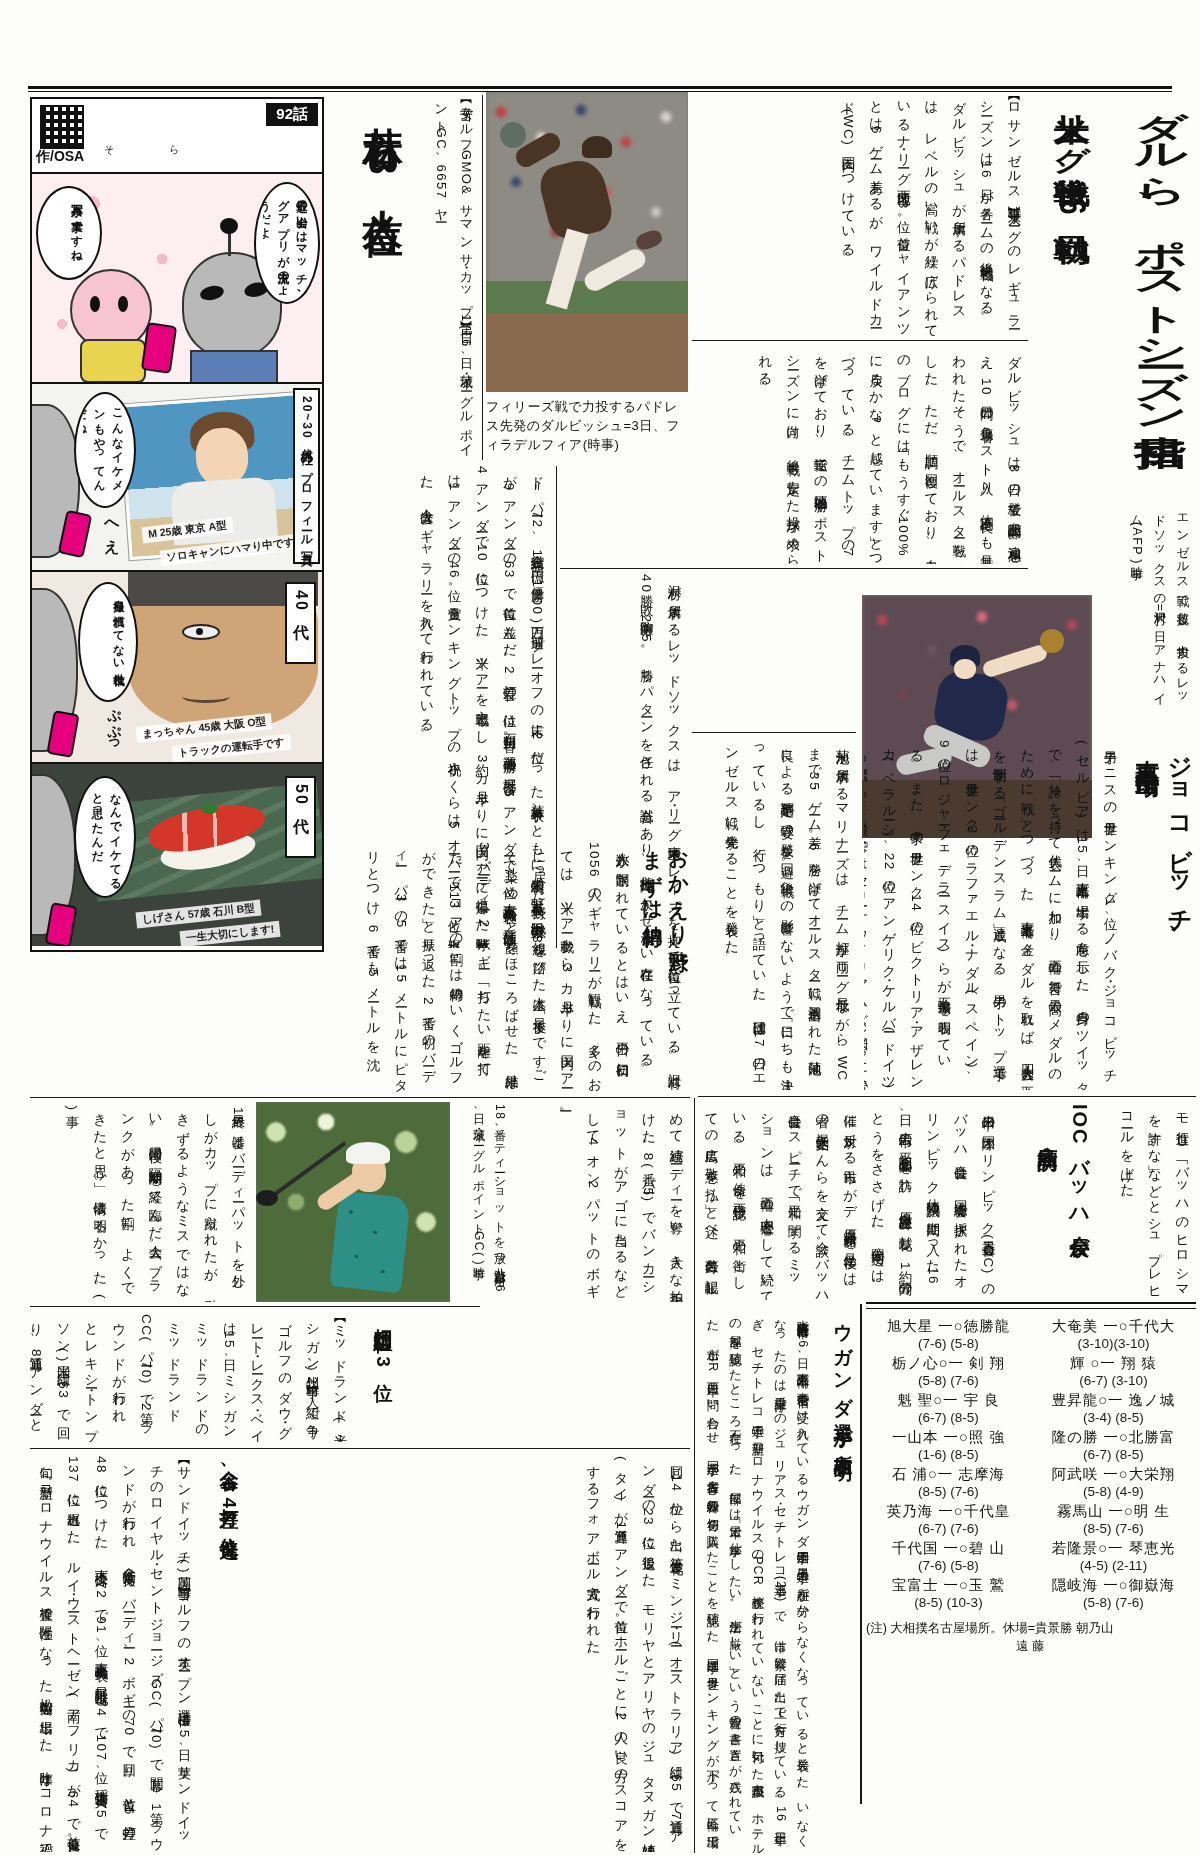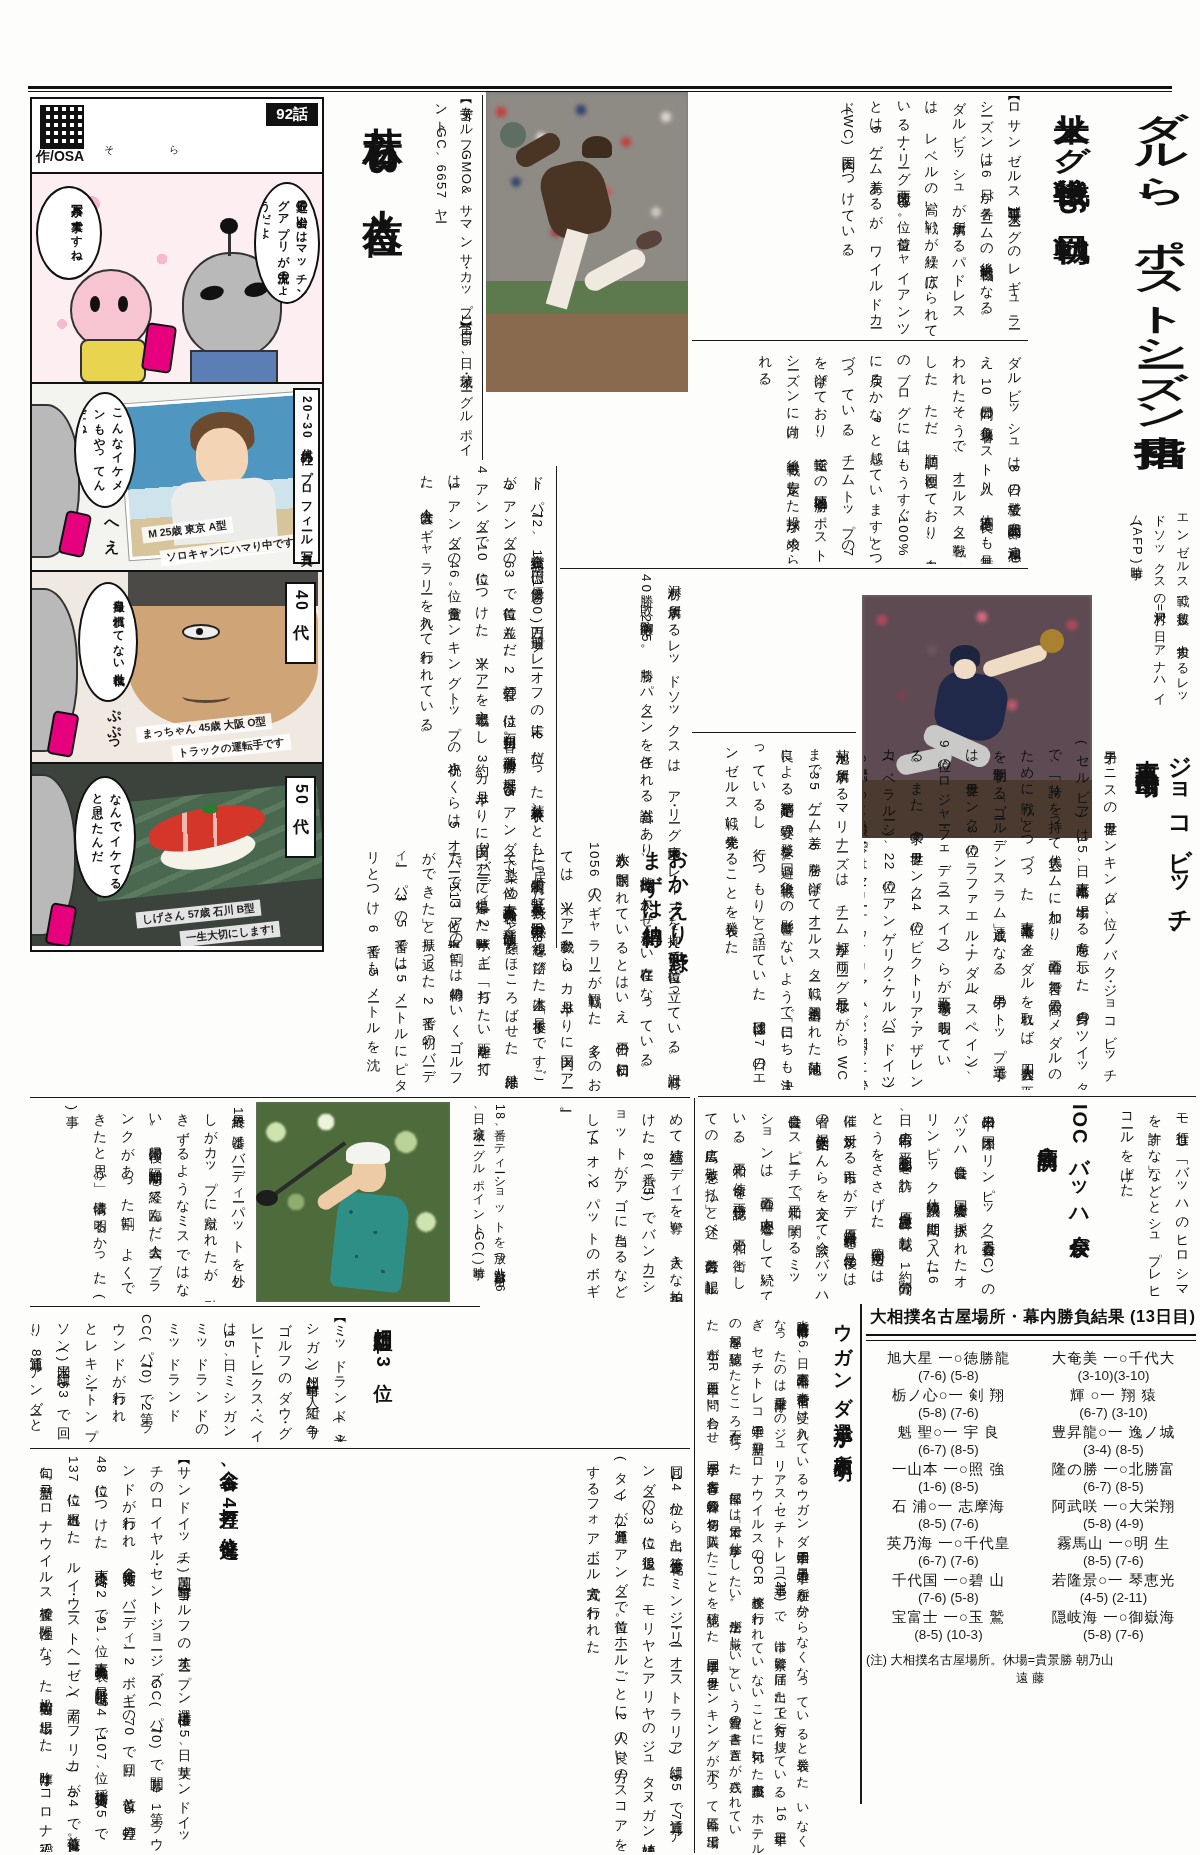--- a/index.html
+++ b/index.html
@@ -185,20 +185,21 @@
     <div class="abs" style="left:0;top:63%;width:100%;height:14%;background:#5d7a4e;"></div>
     <div class="abs" style="left:0;top:74%;width:100%;height:26%;background:#8a6a4e;"></div>
     <div class="abs" style="left:58px;top:70px;width:64px;height:74px;background:#4a3524;border-radius:30% 40% 30% 30%;transform:rotate(-14deg);"></div>
     <div class="abs" style="left:28px;top:48px;width:48px;height:20px;background:#4a3524;border-radius:10px;transform:rotate(-30deg);"></div>
     <div class="abs" style="left:14px;top:30px;width:26px;height:26px;background:#5f6e63;border-radius:50%;"></div>
     <div class="abs" style="left:96px;top:44px;width:30px;height:22px;background:#3e2d1e;border-radius:50% 50% 20% 20%;"></div>
     <div class="abs" style="left:70px;top:138px;width:22px;height:78px;background:#efe9df;transform:rotate(16deg);"></div>
     <div class="abs" style="left:96px;top:168px;width:66px;height:20px;background:#efe9df;border-radius:10px;transform:rotate(-28deg);"></div>
     <div class="abs" style="left:150px;top:140px;width:26px;height:16px;background:#58423a;border-radius:40%;transform:rotate(-20deg);"></div>
   </div>
+  <div class="cap-h" style="left:486px;top:398px;width:202px;height:60px;">フィリーズ戦で力投するパドレス先発のダルビッシュ=3日、フィラデルフィア(時事)</div>
 
   <div class="hl-main">ダルら、ポストシーズン目指す</div>
   <div class="hl-sub">米大リーグ後半戦、16日初戦</div>
 
   <div class="vt" style="left:692px;top:92px;width:336px;height:244px;">【ロサンゼルス時事】米大リーグのレギュラーシーズンは16日が各チームの後半戦初戦となる。ダルビッシュが所属するパドレスは、レベルの高い戦いが繰り広げられているナ・リーグ西地区で3位。首位ジャイアンツとは6ゲーム差あるが、ワイルドカード(WC)圏内につけている。</div>
   <div class="rule-h" style="left:692px;top:340px;width:336px;"></div>
   <div class="vt" style="left:692px;top:346px;width:336px;height:218px;">ダルビッシュは8日の登板で左股関節の違和感を訴え、10日間の負傷者リスト入り。体調不良にも見舞われたそうで、オールスター戦を辞退した。ただ、順調に回復しており、自身のブログには「もうすぐ100%に戻るかな?と感じています」とつづっている。チームトップの7勝を挙げており、逆転での地区優勝やポストシーズンに向け、後半戦も安定した投球が求められる。</div>
   <div class="rule-h" style="left:560px;top:568px;width:468px;"></div>
   <div class="vt" style="left:560px;top:574px;width:128px;height:516px;">沢村が所属するレッドソックスは、ア・リーグ東地区でレイズを抑えて首位に立っている。沢村は前半戦4勝0敗、防御率2・45。勝ちパターンを任される試合もあり、救援陣に欠かせない存在になっている。</div>
   <div class="rule-h" style="left:692px;top:732px;width:164px;"></div>
@@ -239,21 +240,20 @@
     <span style="margin-top:26px;">広島訪問</span>
   </div>
   <div class="vt" style="left:698px;top:1104px;width:304px;height:196px;">来日中の国際オリンピック委員会(IOC)のバッハ会長は、国連総会で採択されたオリンピック休戦決議の期間に入った16日、広島市の平和記念公園を訪れ、原爆慰霊碑に献花し、約1分間の黙とうをささげた。公園周辺では、東京五輪開催に反対する市民らがデ 原爆資料館を見学後には、被爆者の梶矢文昭さんらを交えて会談。バッハ会長はスピーチで「平和に関するミッションは、五輪の中心理念として続いている。平和の使命を再確認し、平和の街としての広島に敬意を払う」と述べ、芳名録に記帳した。長崎市を訪れたコーツIOC調整委員長も同日、長崎原爆資料館を視察。隣接する国立長崎原爆死没者追悼平和祈念館で献花した。</div>
 
   <div class="rule-v" style="left:694px;top:1098px;height:755px;"></div>
   <div class="vh" style="left:818px;top:1310px;width:38px;height:320px;font-size:19px;letter-spacing:3px;">ウガンダ選手が所在不明</div>
   <div class="vt" style="left:700px;top:1310px;width:114px;height:543px;font-size:12.5px;line-height:1.8;letter-spacing:1px;">大阪府泉佐野市は16日、東京五輪の事前合宿で受け入れているウガンダ選手団の男子選手の所在が分からなくなっていると発表した。いなくなったのは重量挙げのジュリアス・セチトレコ選手(20)で、市は警察に届け出た上で行方を捜している。16日正午すぎ、セチトレコ選手の新型コロナウイルスのPCR検査が行われていないことに気付いた市職員が、ホテルの部屋を確認したところ不在だった。部屋には「日本で仕事がしたい。生活が厳しい」という趣旨の書き置きが残されていた。市がJR西日本に問い合わせ、同選手が名古屋行き新幹線の切符を購入したことを確認した。同選手は世界ランキングが下がって五輪に出場できなくなり、コーチとともに近く成田空港から帰国する予定だった。選手団9人は6月19日、成田空港到着時の検査で1人が陽性判定を受けた。一行が泉佐野市に到着後、さらに別の1人の感染が判明。その後、基準を満たしたため練習を再開していた。</div>
 
   <div class="rule-v" style="left:860px;top:1304px;height:500px;width:2px;"></div>
   <div class="sumo">
-    <div class="sumo-title">大相撲名古屋場所・幕内勝負結果 (13日目)</div>
     <div class="sumo-dbl"></div>
     <div>
 
     <div class="srow">
         <div class="sline names">
           <span>旭大星 一○徳勝龍</span>
           <span>大奄美 一○千代大</span>
         </div>
         <div class="sline recs">
           <span>(7-6) (5-8)</span>

